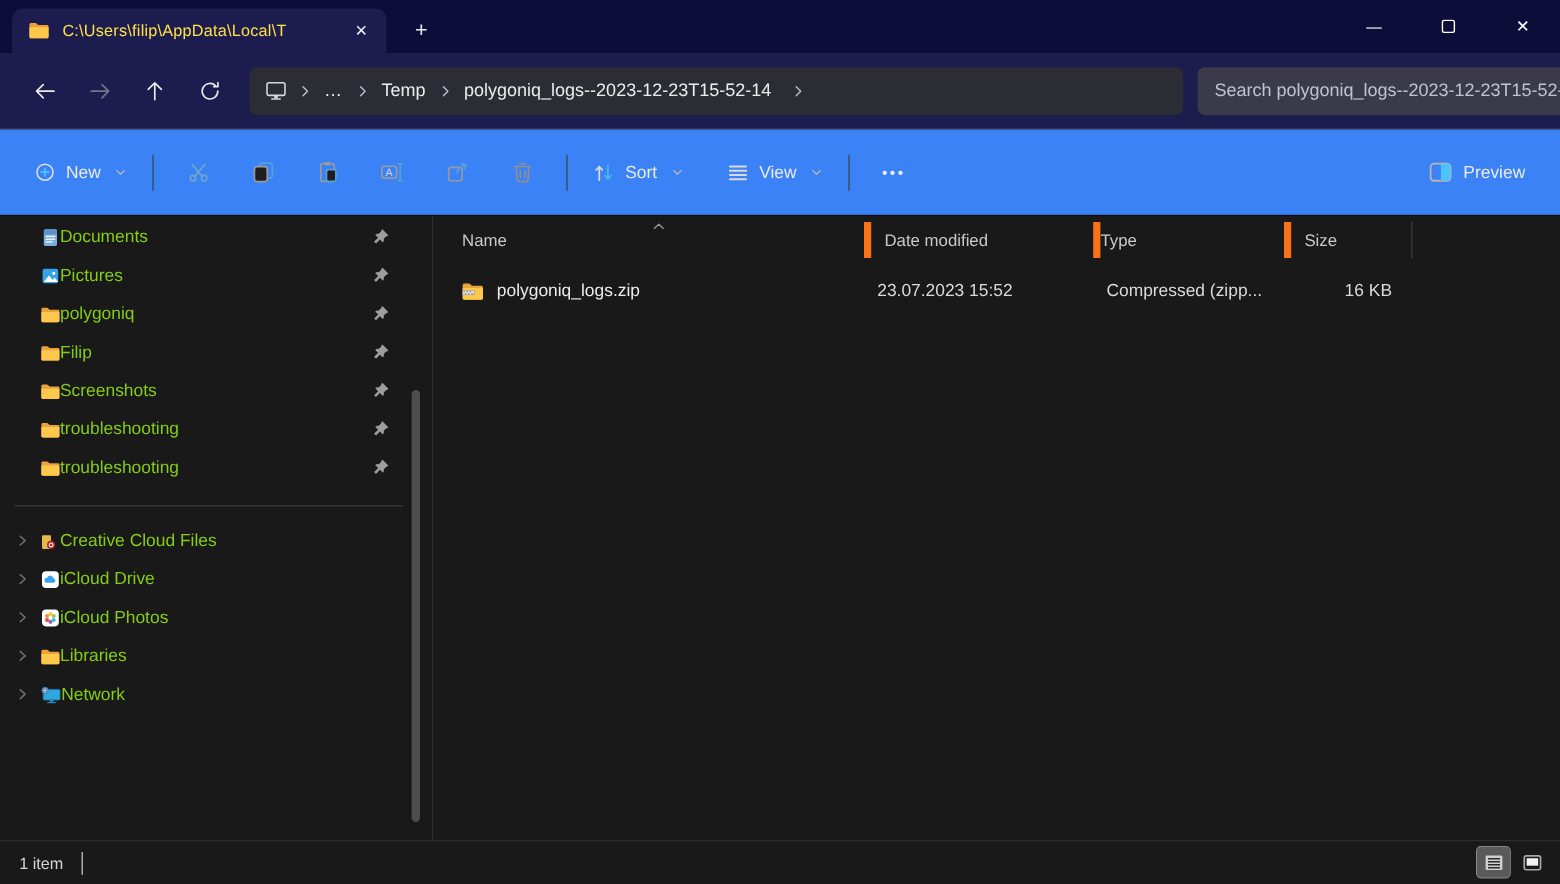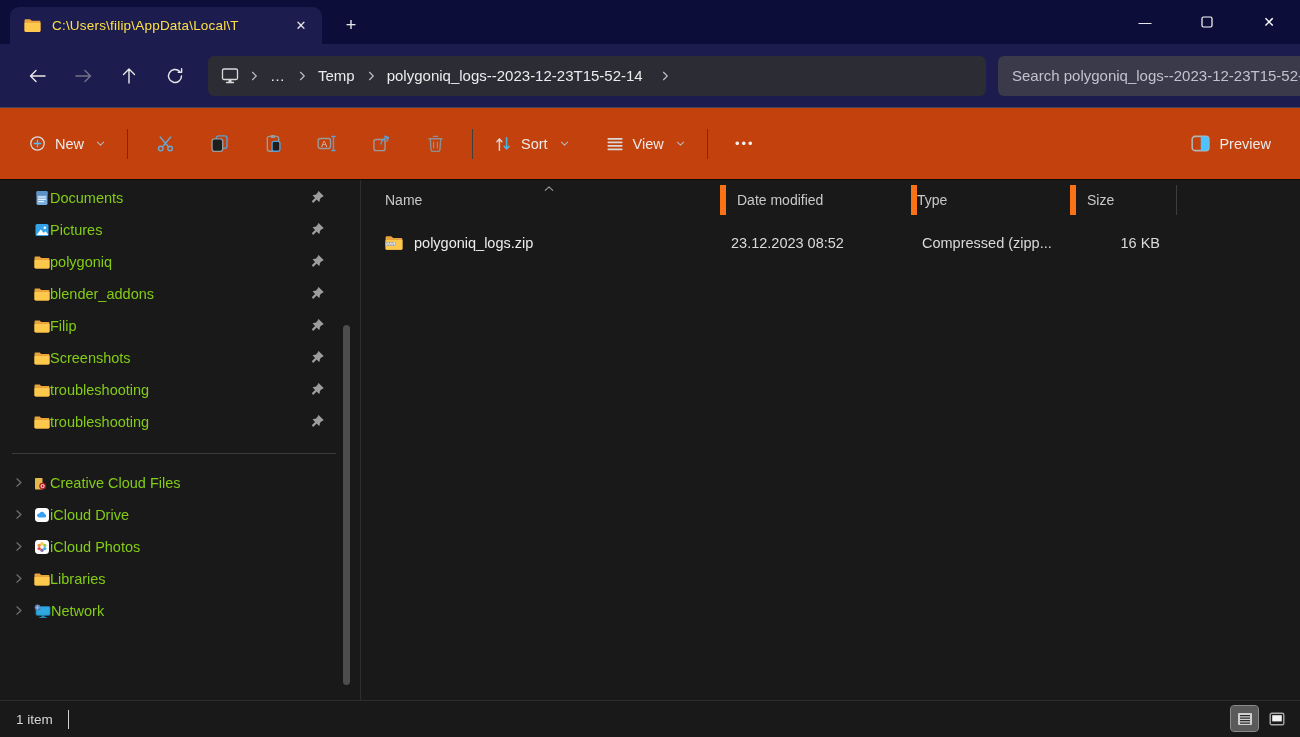--- a/index.html
+++ b/index.html
@@ -27,21 +27,21 @@
                 display:flex; align-items:center; padding:0 10px 0 12px; min-width:0; }
   .crumb { font-size:15px; color:#ececec; padding:4px 8px; border-radius:4px; white-space:nowrap; }
   .crumb-sep { display:flex; align-items:center; margin:0 2px; }
   .search-pill { width:302px; height:40px; background:#3a3a4a; border-radius:6px 0 0 6px; flex:0 0 auto;
                  display:flex; align-items:center; padding:0 0 0 14px; overflow:hidden; }
   .search-pill input { background:transparent; border:none; outline:none; color:#c9c9d4; font-size:15px;
                        width:100%; font-family:"Liberation Sans", sans-serif; }
   .search-pill input::placeholder { color:#c2c2ce; opacity:1; }
 
   
-  .toolbar { height:72px; background:#c2410c; display:flex; align-items:center; padding:0 18px;
+  .toolbar { height:72px; background:#3b82f6; display:flex; align-items:center; padding:0 18px;
              border-bottom:1px solid #0d0d0d; flex:0 0 auto; }
   .tb-btn { display:flex; align-items:center; gap:9px; font-size:14.5px; color:#ebebeb;
             padding:9px 11px; border-radius:5px; }
   .tb-ico { width:44px; height:40px; display:flex; align-items:center; justify-content:center; border-radius:5px; margin:0 5px; }
   .tb-divider { width:1px; height:30px; background:#3f3f3f; margin:0 10px; }
   .tb-caret { margin-left:2px; display:flex; }
   .tb-spacer { flex:1; }
 
   
   .content { flex:1; display:flex; min-height:0; background:#191919; }
@@ -297,30 +297,20 @@
         <svg width="16" height="15" viewBox="0 0 16 14">
             <path d="M0.5 2.2c0-.7.5-1.2 1.2-1.2h3.4c.4 0 .8.2 1 .4l1.2 1.2h7c.7 0 1.2.5 1.2 1.2v8c0 .7-.5 1.2-1.2 1.2H1.7c-.7 0-1.2-.5-1.2-1.2V2.2z" fill="#e8a33d"></path>
             <path d="M0.5 4.4h15v7.4c0 .7-.5 1.2-1.2 1.2H1.7c-.7 0-1.2-.5-1.2-1.2V4.4z" fill="#fdc84b"></path>
           </svg>
         <span>polygoniq</span>
         <span class="pin"><svg width="14" height="14" viewBox="0 0 16 16">
               <path d="M9.2 1.6l5.2 5.2-1.2 1.2-.7-.1-2.4 2.4c.3 1.2 0 2.5-.9 3.4L6.4 10.9 2.9 14.5l-1.4-.4-.4-1.4 3.6-3.5L1.9 6.4c.9-.9 2.2-1.2 3.4-.9l2.4-2.4-.1-.7 1.2-1.2z" fill="#9d9d9d"></path>
             </svg></span>
       </div>
 
-      <div class="side-item">
-        <svg width="16" height="15" viewBox="0 0 16 14">
-            <path d="M0.5 2.2c0-.7.5-1.2 1.2-1.2h3.4c.4 0 .8.2 1 .4l1.2 1.2h7c.7 0 1.2.5 1.2 1.2v8c0 .7-.5 1.2-1.2 1.2H1.7c-.7 0-1.2-.5-1.2-1.2V2.2z" fill="#e8a33d"></path>
-            <path d="M0.5 4.4h15v7.4c0 .7-.5 1.2-1.2 1.2H1.7c-.7 0-1.2-.5-1.2-1.2V4.4z" fill="#fdc84b"></path>
-          </svg>
-        <span>blender_addons</span>
-        <span class="pin"><svg width="14" height="14" viewBox="0 0 16 16">
-              <path d="M9.2 1.6l5.2 5.2-1.2 1.2-.7-.1-2.4 2.4c.3 1.2 0 2.5-.9 3.4L6.4 10.9 2.9 14.5l-1.4-.4-.4-1.4 3.6-3.5L1.9 6.4c.9-.9 2.2-1.2 3.4-.9l2.4-2.4-.1-.7 1.2-1.2z" fill="#9d9d9d"></path>
-            </svg></span>
-      </div>
 
       <div class="side-item">
         <svg width="16" height="15" viewBox="0 0 16 14">
             <path d="M0.5 2.2c0-.7.5-1.2 1.2-1.2h3.4c.4 0 .8.2 1 .4l1.2 1.2h7c.7 0 1.2.5 1.2 1.2v8c0 .7-.5 1.2-1.2 1.2H1.7c-.7 0-1.2-.5-1.2-1.2V2.2z" fill="#e8a33d"></path>
             <path d="M0.5 4.4h15v7.4c0 .7-.5 1.2-1.2 1.2H1.7c-.7 0-1.2-.5-1.2-1.2V4.4z" fill="#fdc84b"></path>
           </svg>
         <span>Filip</span>
         <span class="pin"><svg width="14" height="14" viewBox="0 0 16 16">
               <path d="M9.2 1.6l5.2 5.2-1.2 1.2-.7-.1-2.4 2.4c.3 1.2 0 2.5-.9 3.4L6.4 10.9 2.9 14.5l-1.4-.4-.4-1.4 3.6-3.5L1.9 6.4c.9-.9 2.2-1.2 3.4-.9l2.4-2.4-.1-.7 1.2-1.2z" fill="#9d9d9d"></path>
             </svg></span>
@@ -452,21 +442,21 @@
         <div class="cell cell-name">
           <svg width="18" height="16" viewBox="0 0 16 14">
               <path d="M0.5 2.2c0-.7.5-1.2 1.2-1.2h3.4c.4 0 .8.2 1 .4l1.2 1.2h7c.7 0 1.2.5 1.2 1.2v8c0 .7-.5 1.2-1.2 1.2H1.7c-.7 0-1.2-.5-1.2-1.2V2.2z" fill="#e8a33d"></path>
               <path d="M0.5 4.4h15v7.4c0 .7-.5 1.2-1.2 1.2H1.7c-.7 0-1.2-.5-1.2-1.2V4.4z" fill="#fdc84b"></path>
               <rect x="0.5" y="6.2" width="8.6" height="3.2" fill="#dcdcdc" stroke="#9a9a9a" stroke-width="0.4"></rect>
               <path d="M1.6 6.2v1.4M2.8 8v1.4M4 6.2v1.4M5.2 8v1.4M6.4 6.2v1.4M7.6 8v1.4" stroke="#8a8a8a" stroke-width="0.7"></path>
             </svg>
           <span>polygoniq_logs.zip</span>
         </div>
         <div class="cell cell-date">
-            <span>23.12.2023 08:52</span>
+            <span>23.07.2023 15:52</span>
           </div>
         <div class="cell cell-type">
             <span>Compressed (zipp...</span>
           </div>
         <div class="cell cell-size">
             <span>16 KB</span>
           </div>
       </div>
     </div>
   </div>

